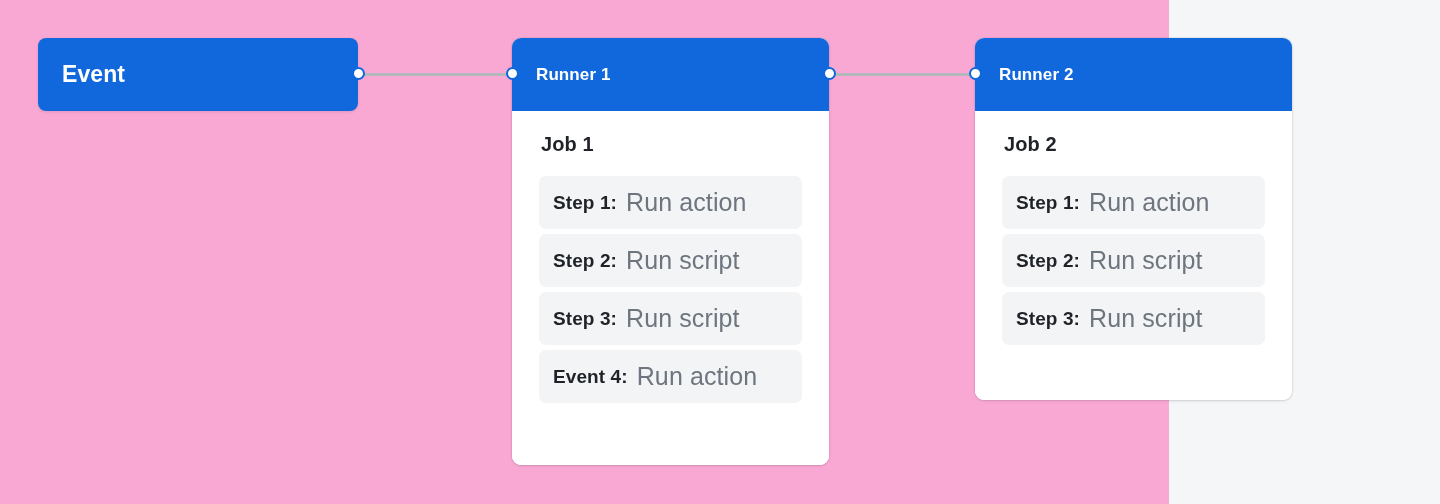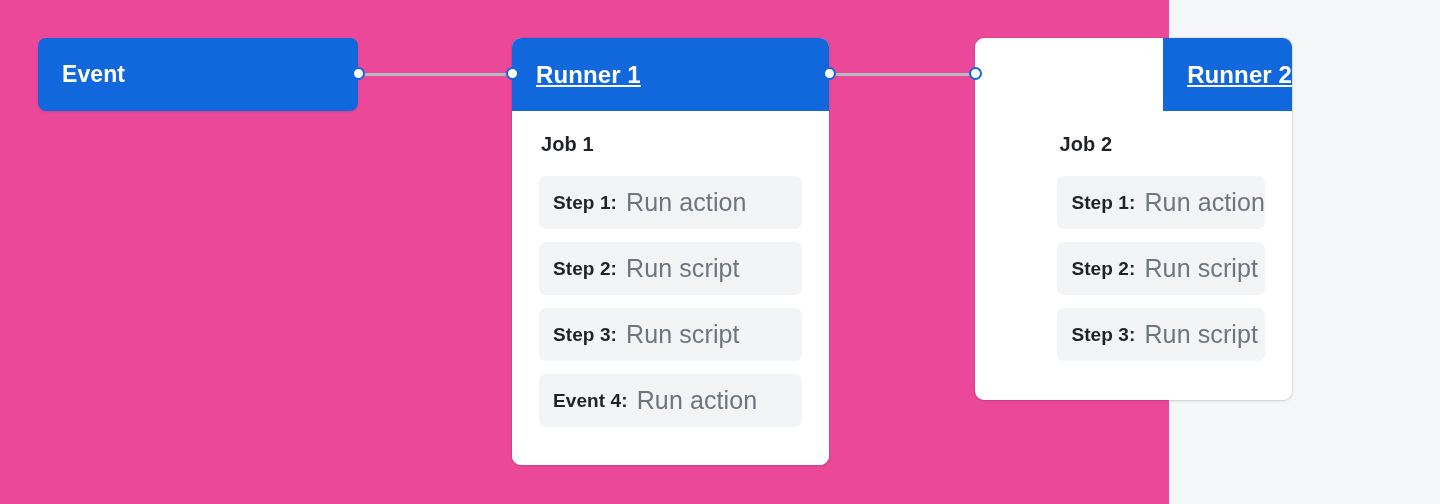--- a/index.html
+++ b/index.html
@@ -11,21 +11,21 @@
     height: 504px;
     background: #f4f6f8;
     font-family: "Liberation Sans", sans-serif;
     overflow: hidden;
   }
 
   #canvas {
     position: relative;
     width: 1169px;
     height: 504px;
-    background: #ec4899;
+    background: #f9a8d4;
   }
 
   
   .edge {
     position: absolute;
     height: 3px;
     background: #b4b8bd;
     border-radius: 2px;
   }
   #edge-event-runner1 { left: 358px; top: 73px; width: 154px; }
@@ -81,44 +81,43 @@
   }
   .runner-header {
     height: 73px;
     background: #1068dc;
     display: flex;
     align-items: center;
     flex: 0 0 auto;
   }
   .runner-header .node-title {
     color: #ffffff;
-    font-size: 24px;
+    font-size: 17px;
     font-weight: 700;
     letter-spacing: 0.1px;
     padding-left: 24px;
-    text-decoration: underline;
   }
   .runner-body {
     flex: 1 1 auto;
     padding: 22px 27px 24px 27px;
     box-sizing: border-box;
     background: #ffffff;
   }
   .job-title {
     font-size: 20px;
     font-weight: 700;
     color: #1f2328;
     margin: 0 0 20px 2px;
     letter-spacing: 0.1px;
   }
 
   .steps-list {
     display: flex;
     flex-direction: column;
-    gap: 13px;
+    gap: 5px;
   }
   .step-row {
     background: #f3f4f6;
     border-radius: 7px;
     height: 53px;
     display: flex;
     align-items: center;
     padding-left: 14px;
     box-sizing: border-box;
   }
@@ -130,21 +129,21 @@
   }
   .step-action {
     font-size: 25px;
     font-weight: 400;
     color: #6d757e;
     margin-left: 9px;
     letter-spacing: 0.1px;
   }
 
   #node-runner1 { left: 512px; top: 38px; width: 317px; height: 427px; }
-  #node-runner2 { left: 975px; top: 38px; width: 317px; height: 362px; align-items: flex-end; }
+  #node-runner2 { left: 975px; top: 38px; width: 317px; height: 362px; }
 </style>
 </head>
 <body>
 
 <div id="canvas">
 
   <div class="edge" id="edge-event-runner1"></div>
   <div class="edge" id="edge-runner1-runner2"></div>
 
   <div class="node" id="node-event">

